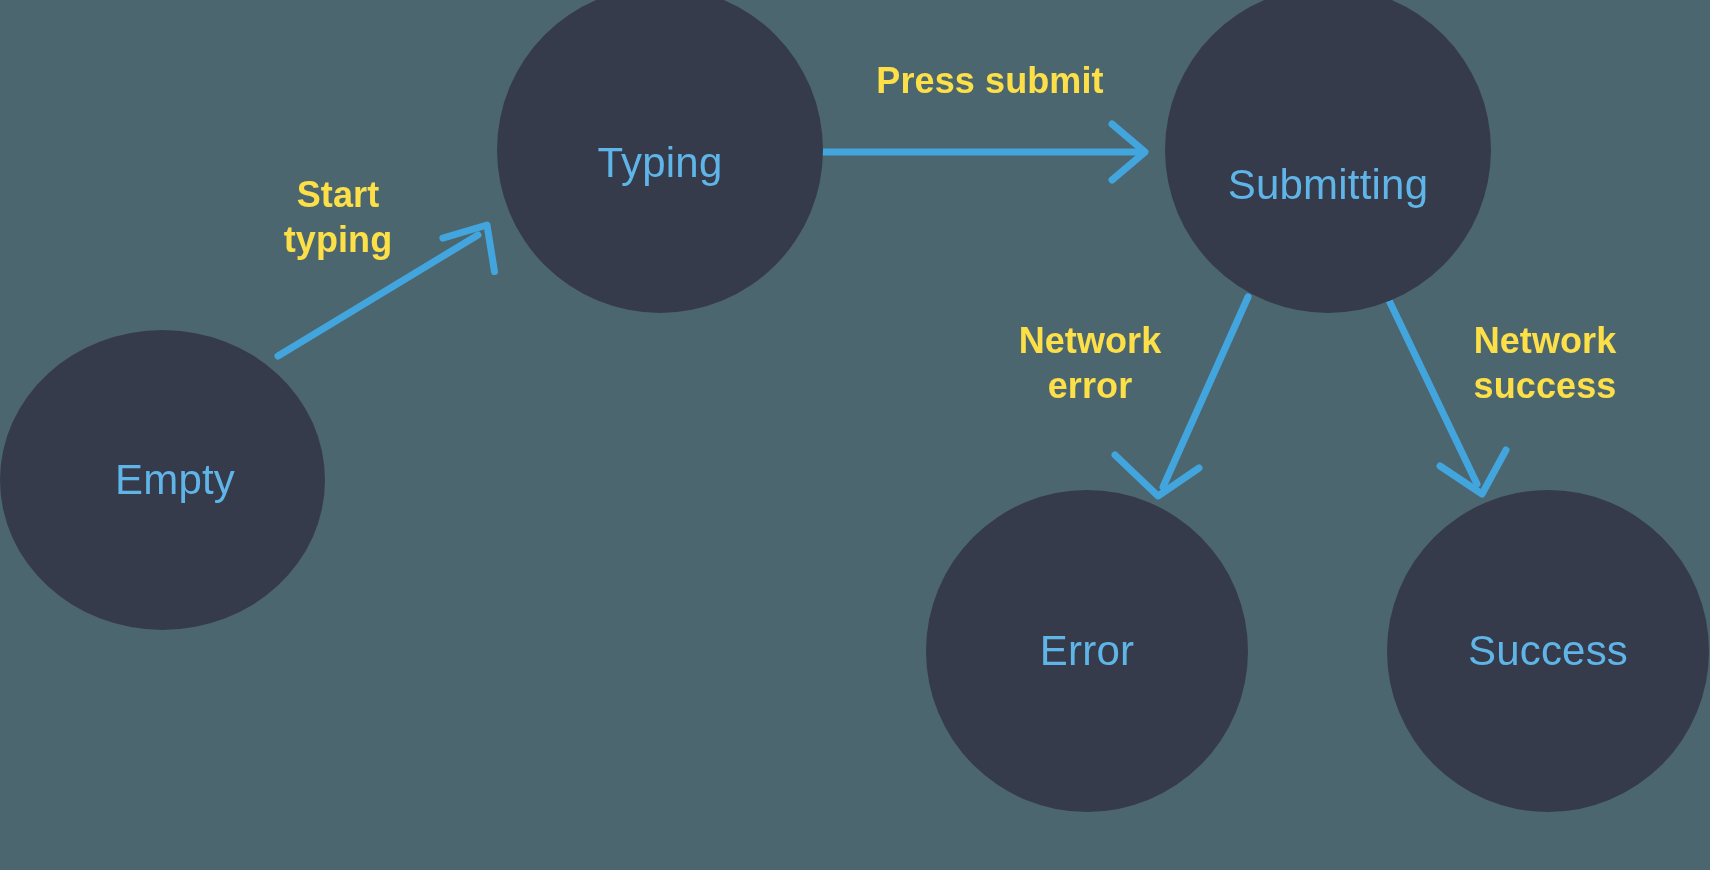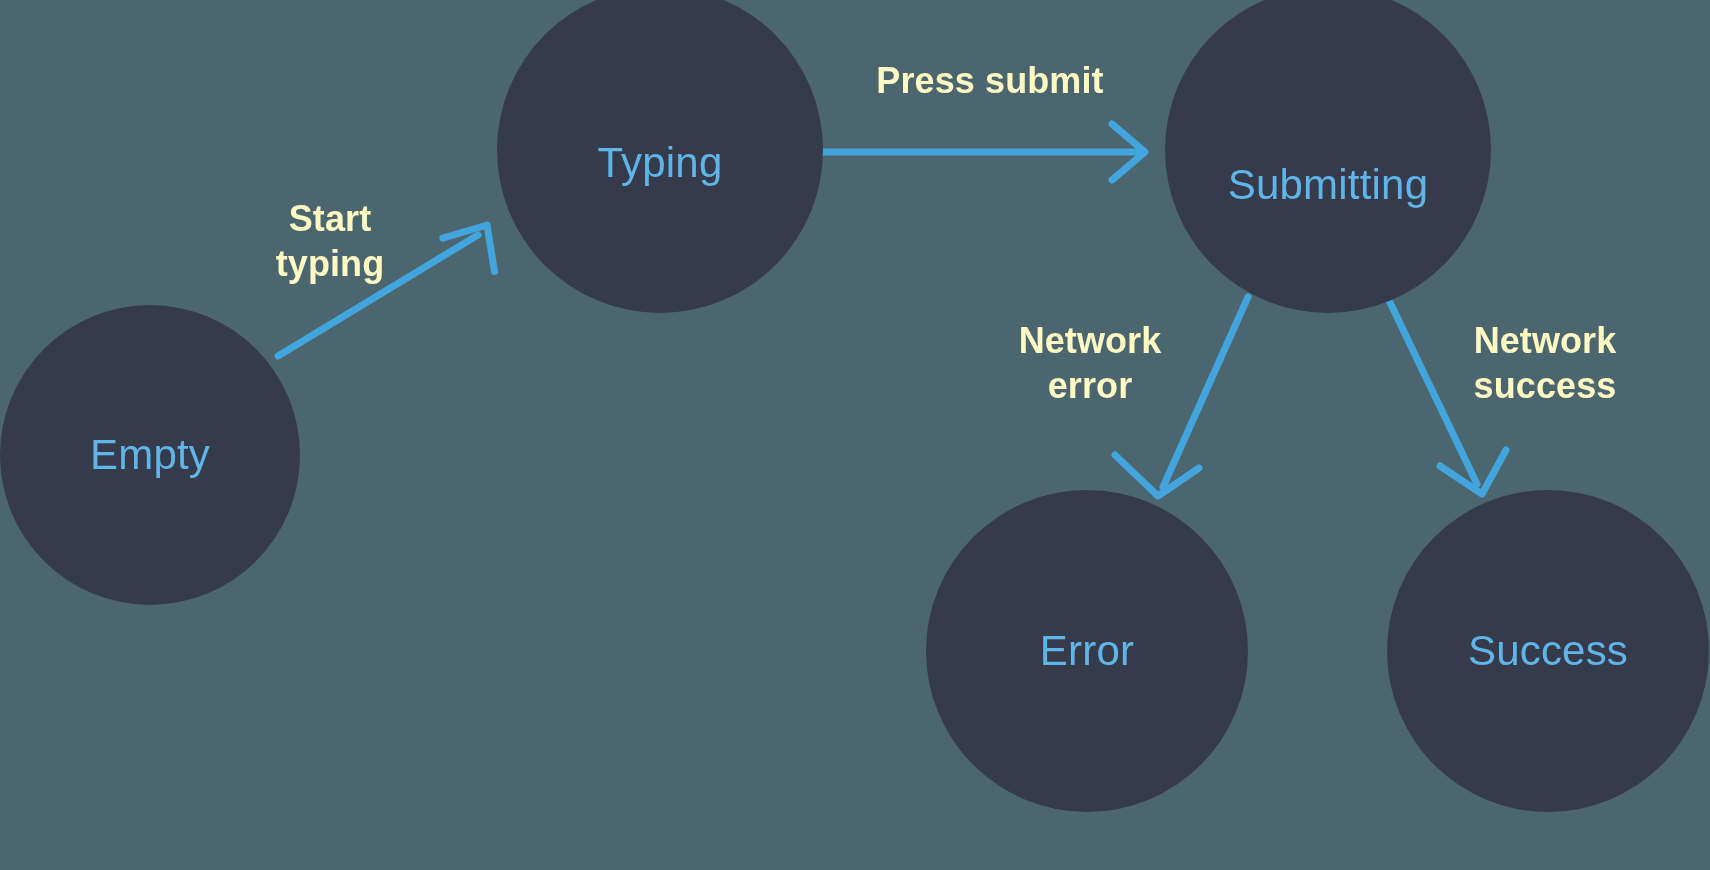--- a/index.html
+++ b/index.html
@@ -33,21 +33,21 @@
   .state-label {
     color: #5fb4e8;
     font-size: 42px;
     font-weight: 400;
     letter-spacing: 0.2px;
     white-space: nowrap;
     line-height: 1;
   }
   .edge-label {
     position: absolute;
-    color: #fef9c3;
+    color: #fde047;
     font-size: 36px;
     font-weight: 700;
     line-height: 1.26;
     text-align: center;
     white-space: pre-line;
     letter-spacing: 0.1px;
   }
 </style>
 </head>
 <body>
@@ -70,41 +70,41 @@
       <line x1="1248" y1="297" x2="1163" y2="487" stroke="#42a5dd" stroke-width="7" stroke-linecap="round"></line>
       <polyline points="1115,455 1158,496 1199,468" fill="none" stroke="#42a5dd" stroke-width="7" stroke-linecap="round" stroke-linejoin="round"></polyline>
     </g>
 
     <g>
       <line x1="1385" y1="292" x2="1477" y2="484" stroke="#42a5dd" stroke-width="7" stroke-linecap="round"></line>
       <polyline points="1440,466 1482,494 1506,450" fill="none" stroke="#42a5dd" stroke-width="7" stroke-linecap="round" stroke-linejoin="round"></polyline>
     </g>
   </svg>
 
-  <div class="state-node" style="left:0px; top:305px; width:300px; height:300px;">
+  <div class="state-node" style="left:0px; top:330px; width:300px; height:300px;padding-left:25px;">
     <span class="state-label">Empty</span>
   </div>
 
   <div class="state-node" style="left:497px; top:-13px; width:326px; height:326px;">
     <span class="state-label" style="position:relative; top:13px;">Typing</span>
   </div>
 
   <div class="state-node" style="left:1165px; top:-13px; width:326px; height:326px;">
     <span class="state-label" style="position:relative; top:13px;margin-top:44px;">Submitting</span>
   </div>
 
   <div class="state-node" style="left:926px; top:490px; width:322px; height:322px;">
     <span class="state-label">Error</span>
   </div>
 
   <div class="state-node" style="left:1387px; top:490px; width:322px; height:322px;">
     <span class="state-label">Success</span>
   </div>
 
-  <div class="edge-label" style="left:180px; top:172px; width:300px;margin-top:24px;">Start
+  <div class="edge-label" style="left:188px; top:172px; width:300px;">Start
 typing</div>
 
   <div class="edge-label" style="left:790px; top:58px; width:400px;">Press submit</div>
 
   <div class="edge-label" style="left:940px; top:318px; width:300px;">Network
 error</div>
 
   <div class="edge-label" style="left:1395px; top:318px; width:300px;">Network
 success</div>
 

